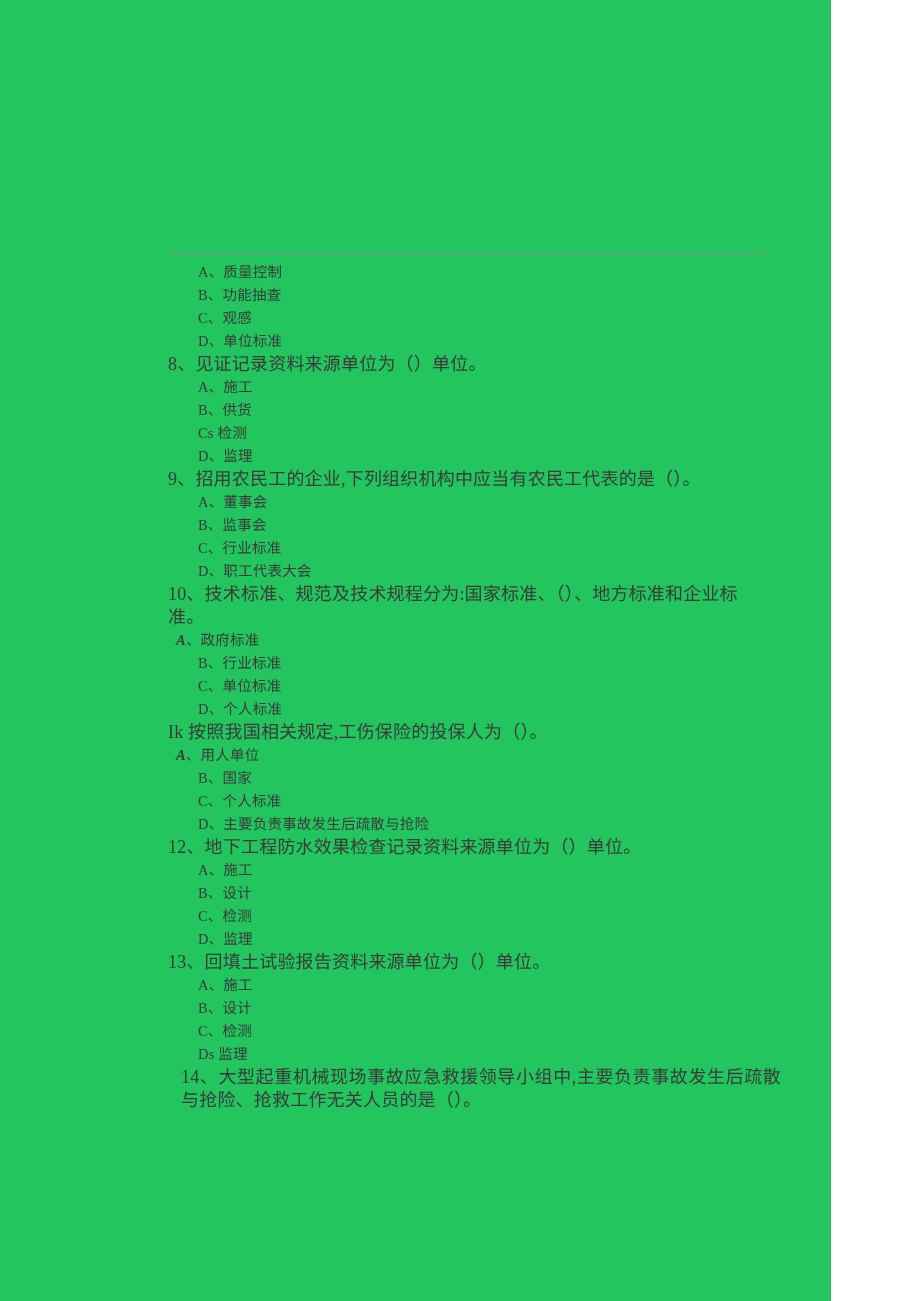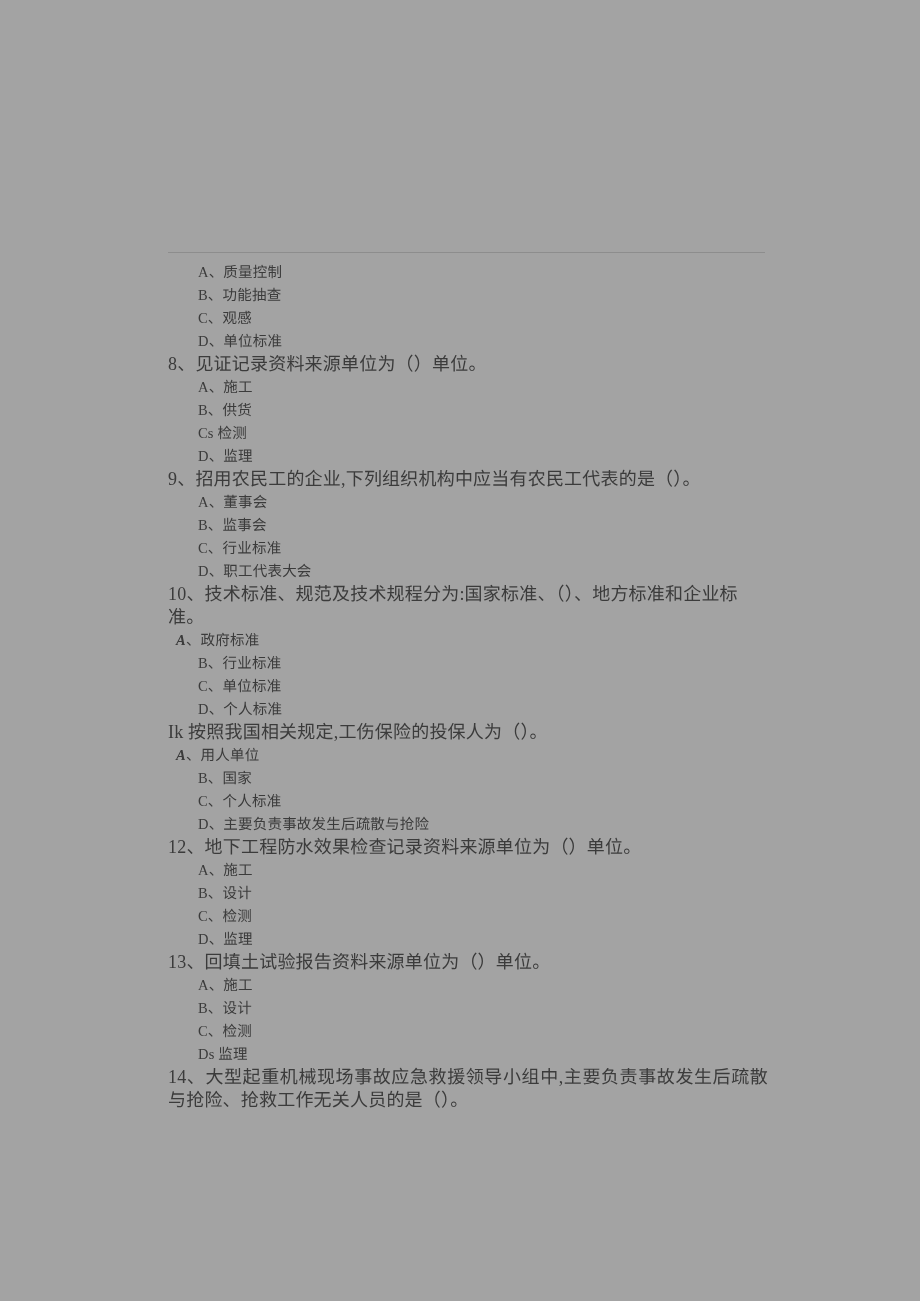--- a/index.html
+++ b/index.html
@@ -6,23 +6,23 @@
   html, body {
     margin: 0;
     padding: 0;
     background: #ffffff;
   }
   body {
     font-family: "Liberation Serif", "DejaVu Serif", serif;
   }
   .page {
     position: relative;
-    width: 920px;
+    width: 831px;
     height: 1301px;
-    background: #a3a3a3;
+    background: #22c55e;
     overflow: hidden;
   }
   .content {
     position: absolute;
     left: 168px;
     top: 252px;
     width: 600px;
   }
   .top-rule {
     width: 597px;
@@ -35,20 +35,21 @@
     line-height: 23px;
     color: #3b3b3b;
     letter-spacing: 0.2px;
     white-space: pre-wrap;
     margin: 0;
   }
   .q-line.wrap {
     white-space: normal;
     width: 600px;
     text-align: justify;
+    margin-left: 13px;
   }
   .opt-line {
     font-size: 14.5px;
     line-height: 23px;
     color: #3b3b3b;
     letter-spacing: 0.2px;
     margin: 0 0 0 30px;
     white-space: pre-wrap;
   }
   

